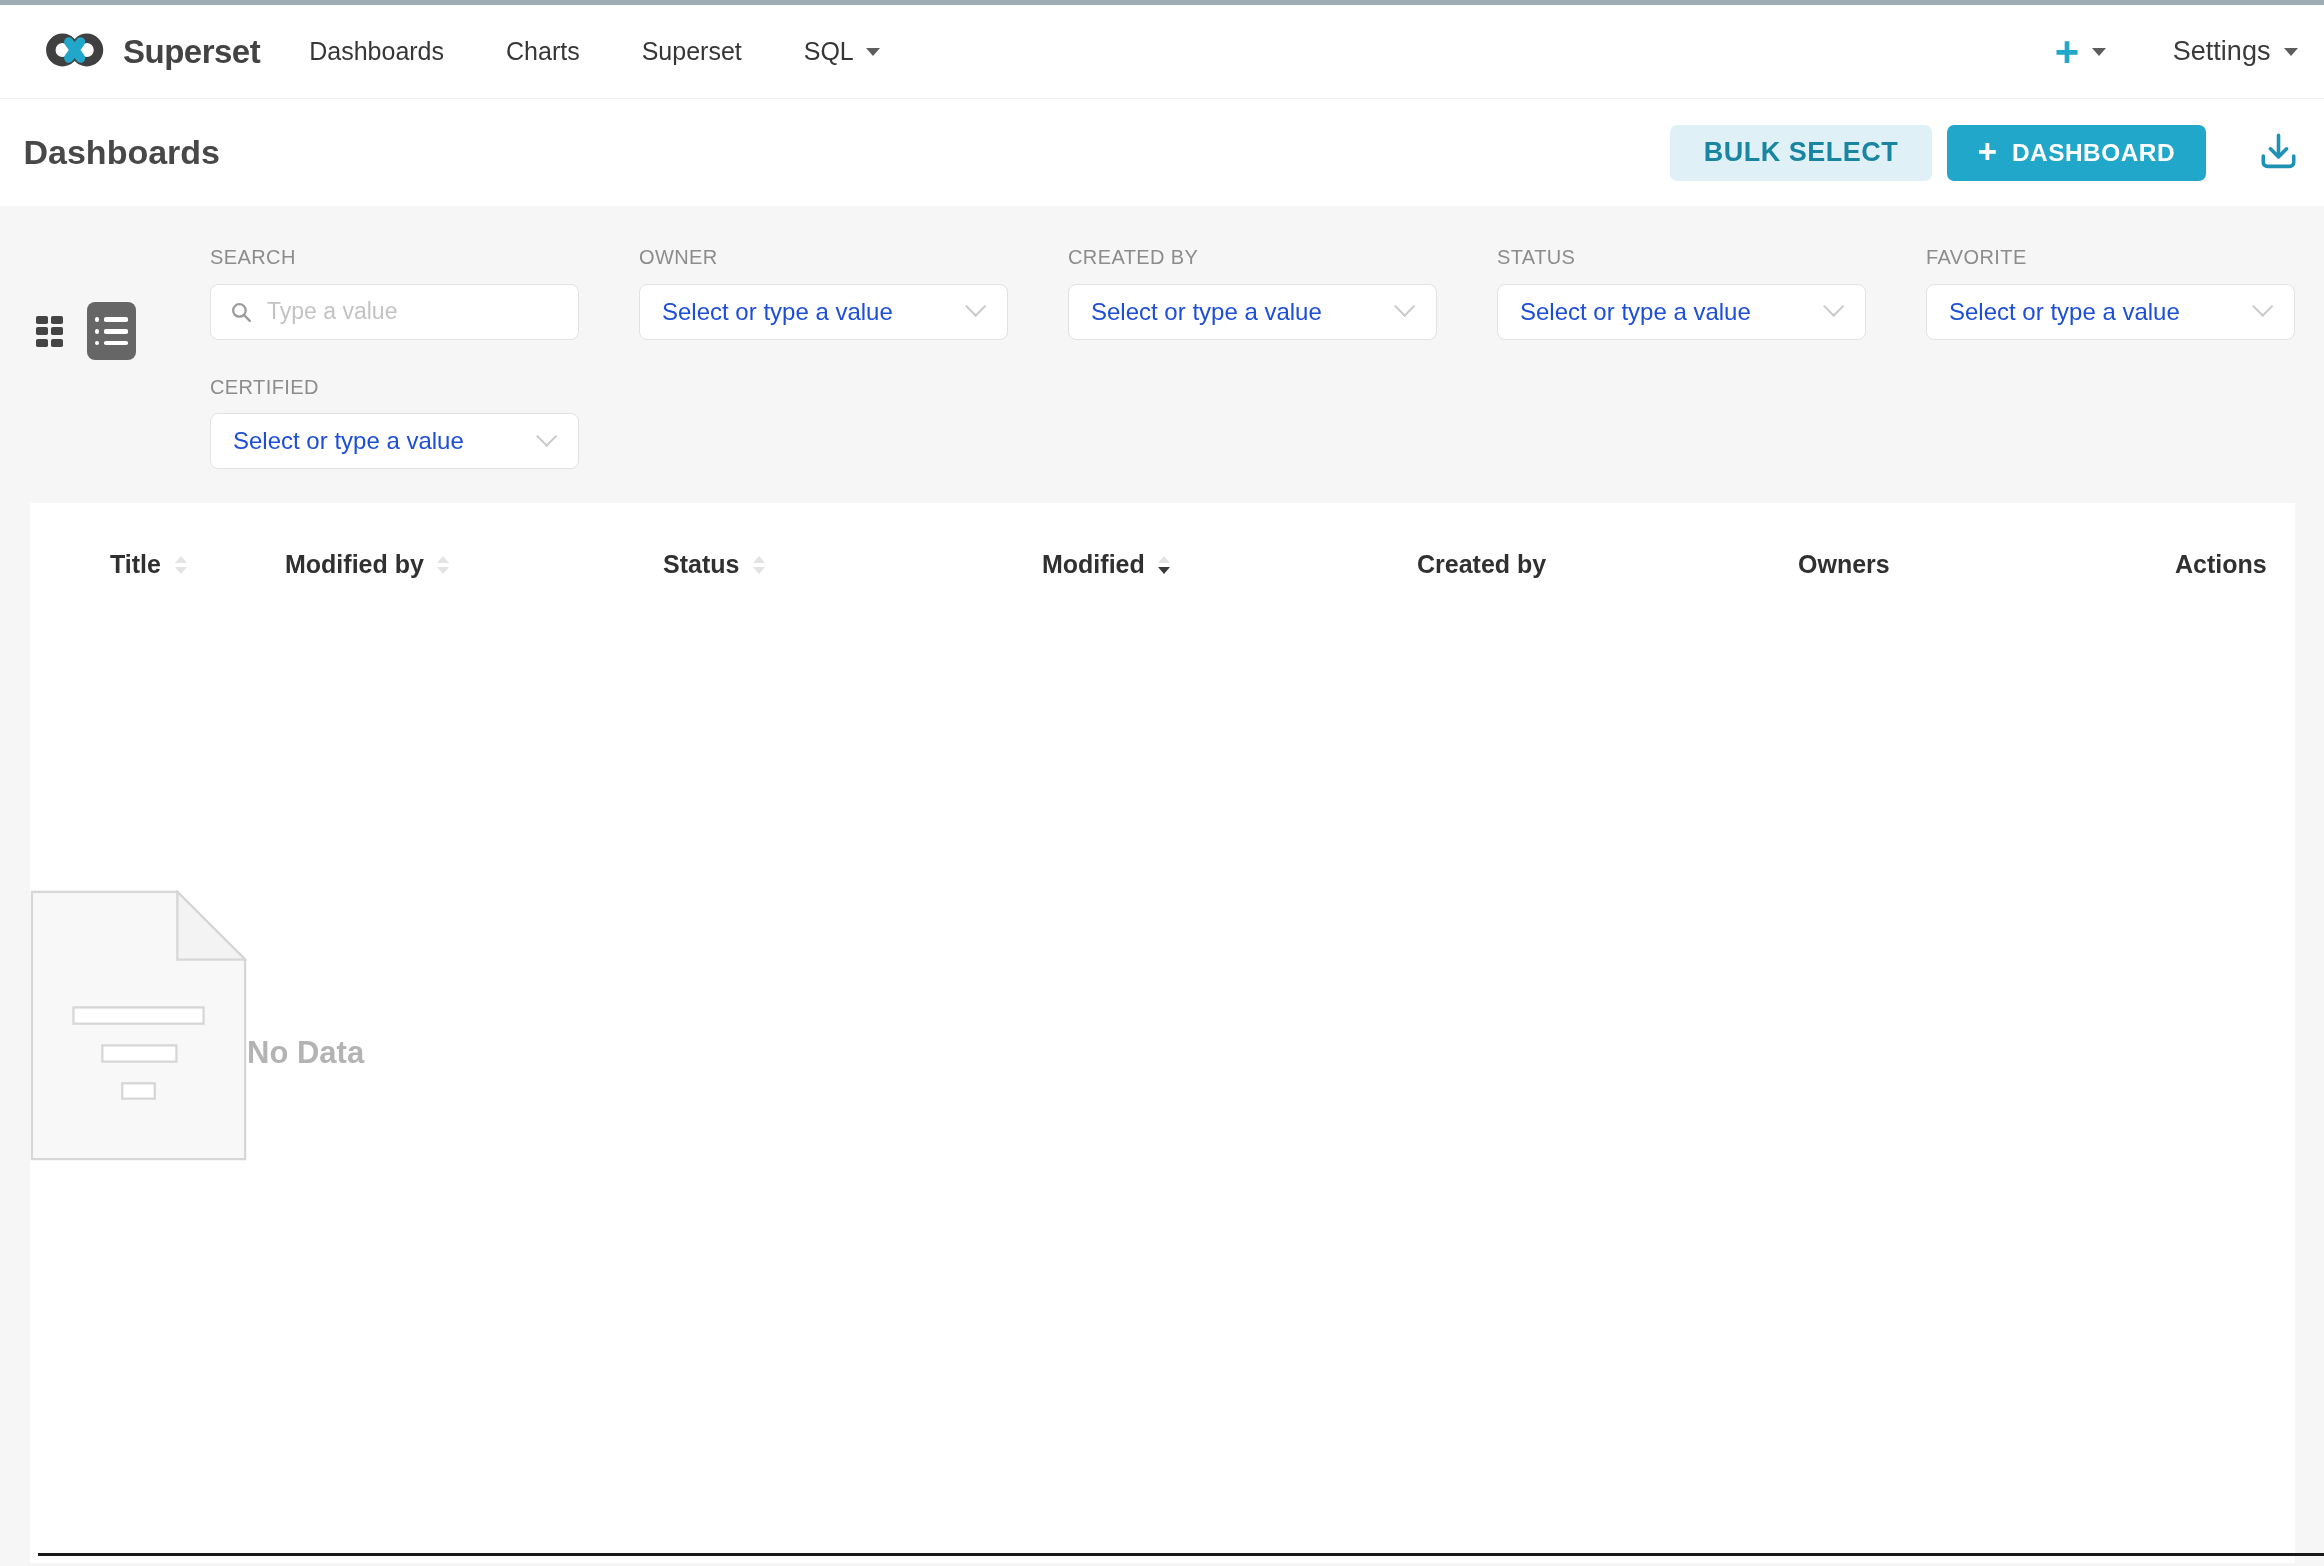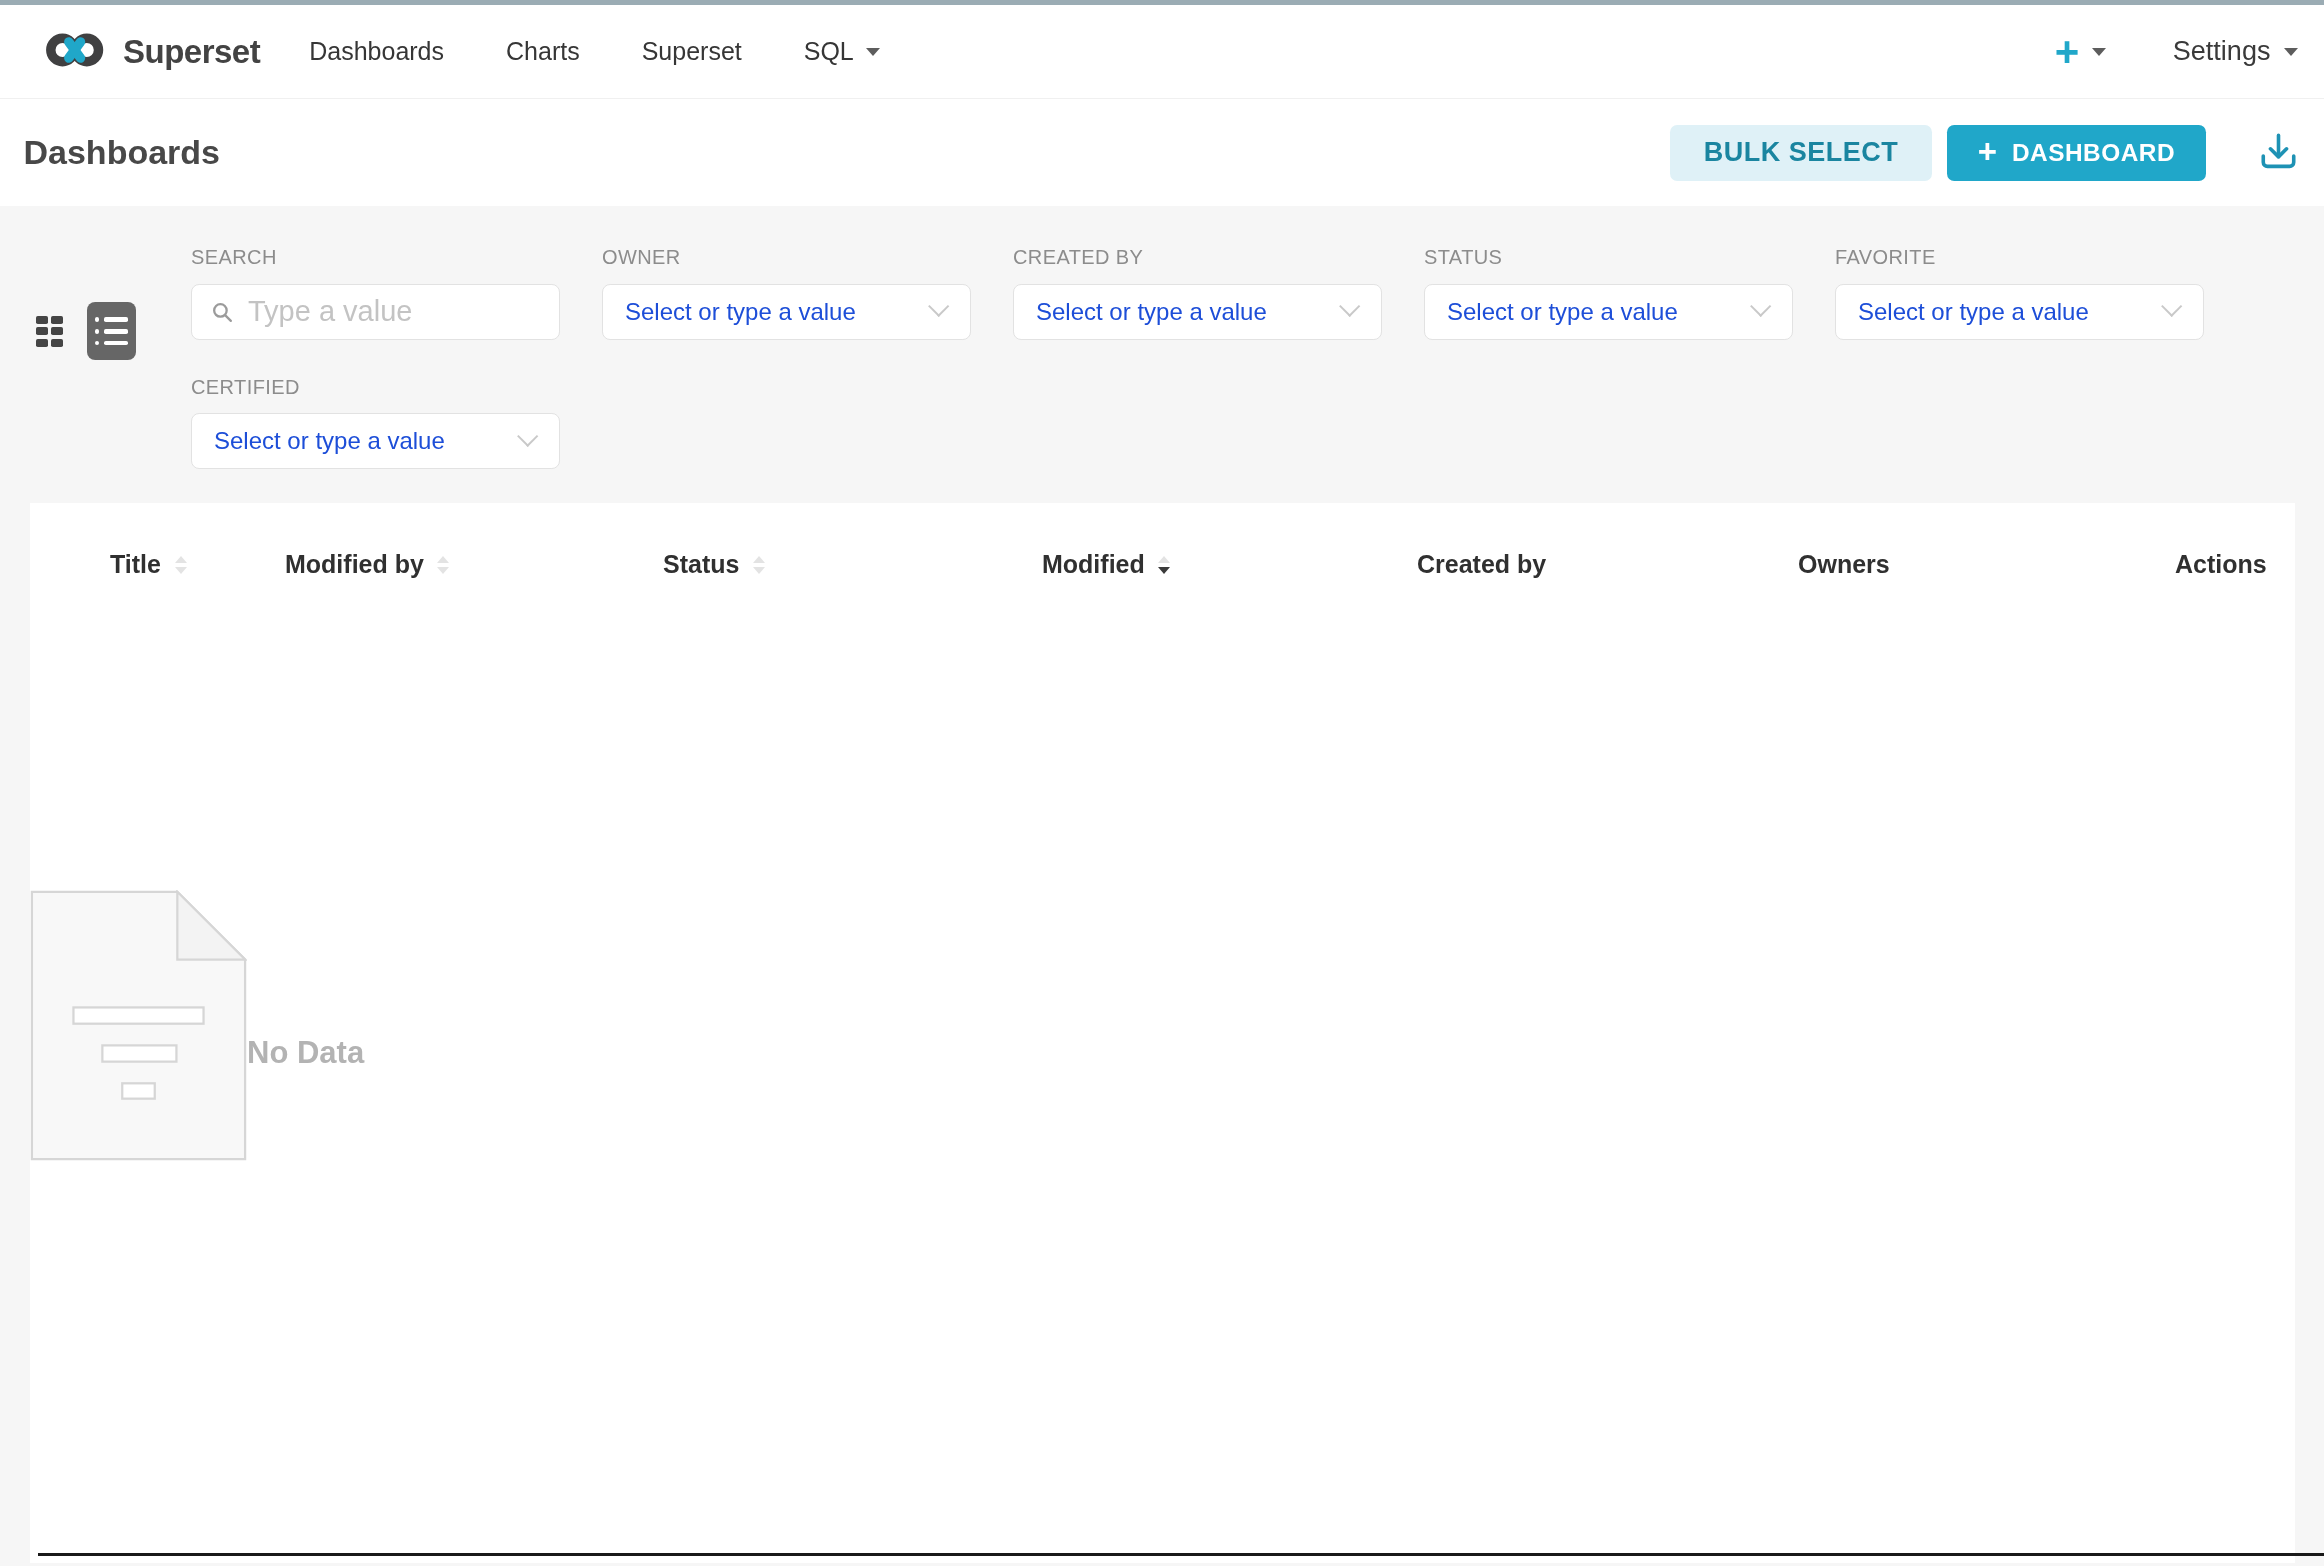--- a/index.html
+++ b/index.html
@@ -43,26 +43,26 @@
   
   .content { background: #f6f6f6; }
   .filters { position: relative; padding: 40px 27px 0 191px; }
   .view-toggle { position: absolute; left: 36px; top: 96px; display: flex; align-items: center; gap: 23.5px; }
   .grid-btn { background: none; border: none; cursor: pointer; display: grid; grid-template-columns: repeat(2, 11.8px); grid-auto-rows: 8.1px; gap: 3.6px; }
   .grid-btn i { background: #454545; border-radius: 1.8px; }
   .list-btn { width: 49px; height: 58px; background: #666; border: none; border-radius: 8.1px; cursor: pointer; display: flex; flex-direction: column; justify-content: center; gap: 7.2px; padding-left: 8.1px; }
   .list-row { display: flex; align-items: center; gap: 4.5px; }
   .list-row .dot { width: 4.5px; height: 4.5px; background: #fff; border-radius: 50%; }
   .list-row .bar { width: 24.4px; height: 4.5px; background: #fff; border-radius: 1.8px; }
-  .frow { display: flex; gap: 42px; }
+  .frow { display: flex; gap: 60px; margin-left: 19px; }
   .frow2 { margin-top: 36px; }
   .fgroup { width: 369px; }
   .flabel { font-size: 20px; color: #8c8c8c; letter-spacing: 0.4px; margin-bottom: 14.5px; }
   .fctrl { height: 56px; background: #fff; border: 1.8px solid #e2e2e2; border-radius: 8.1px; display: flex; align-items: center; position: relative; cursor: pointer; }
-  .search-ctrl input { border: none; outline: none; font-size: 29px; color: #444; width: 100%; height: 100%; padding-left: 56px; background: transparent; border-radius: 8.1px; font-family: inherit; }
+  .search-ctrl input { border: none; outline: none; font-size: 23px; color: #444; width: 100%; height: 100%; padding-left: 56px; background: transparent; border-radius: 8.1px; font-family: inherit; }
   .search-ctrl input::placeholder { color: #c3c3c3; }
   .mag { position: absolute; left: 18px; top: 15.4px; }
   .sel-ph { flex: 1; padding-left: 22px; font-size: 24px; color: #1d4ed8; white-space: nowrap; overflow: hidden; }
   .chev { width: 15.4px; height: 15.4px; border-right: 2.3px solid #c9c9c9; border-bottom: 2.3px solid #c9c9c9; transform: rotate(45deg) translate(-3.6px,-3.6px); margin-right: 23.5px; flex: none; }
 
   
   .card { margin: 34px 30px 0 30px; height: 1060px; background: #fff; position: relative; }
   .thead { display: flex; align-items: flex-end; height: 76px; padding-left: 80px; }
   .th { display: flex; align-items: center; font-size: 25px; font-weight: bold; color: #303030; cursor: pointer; }
   .th.plain { cursor: default; }

